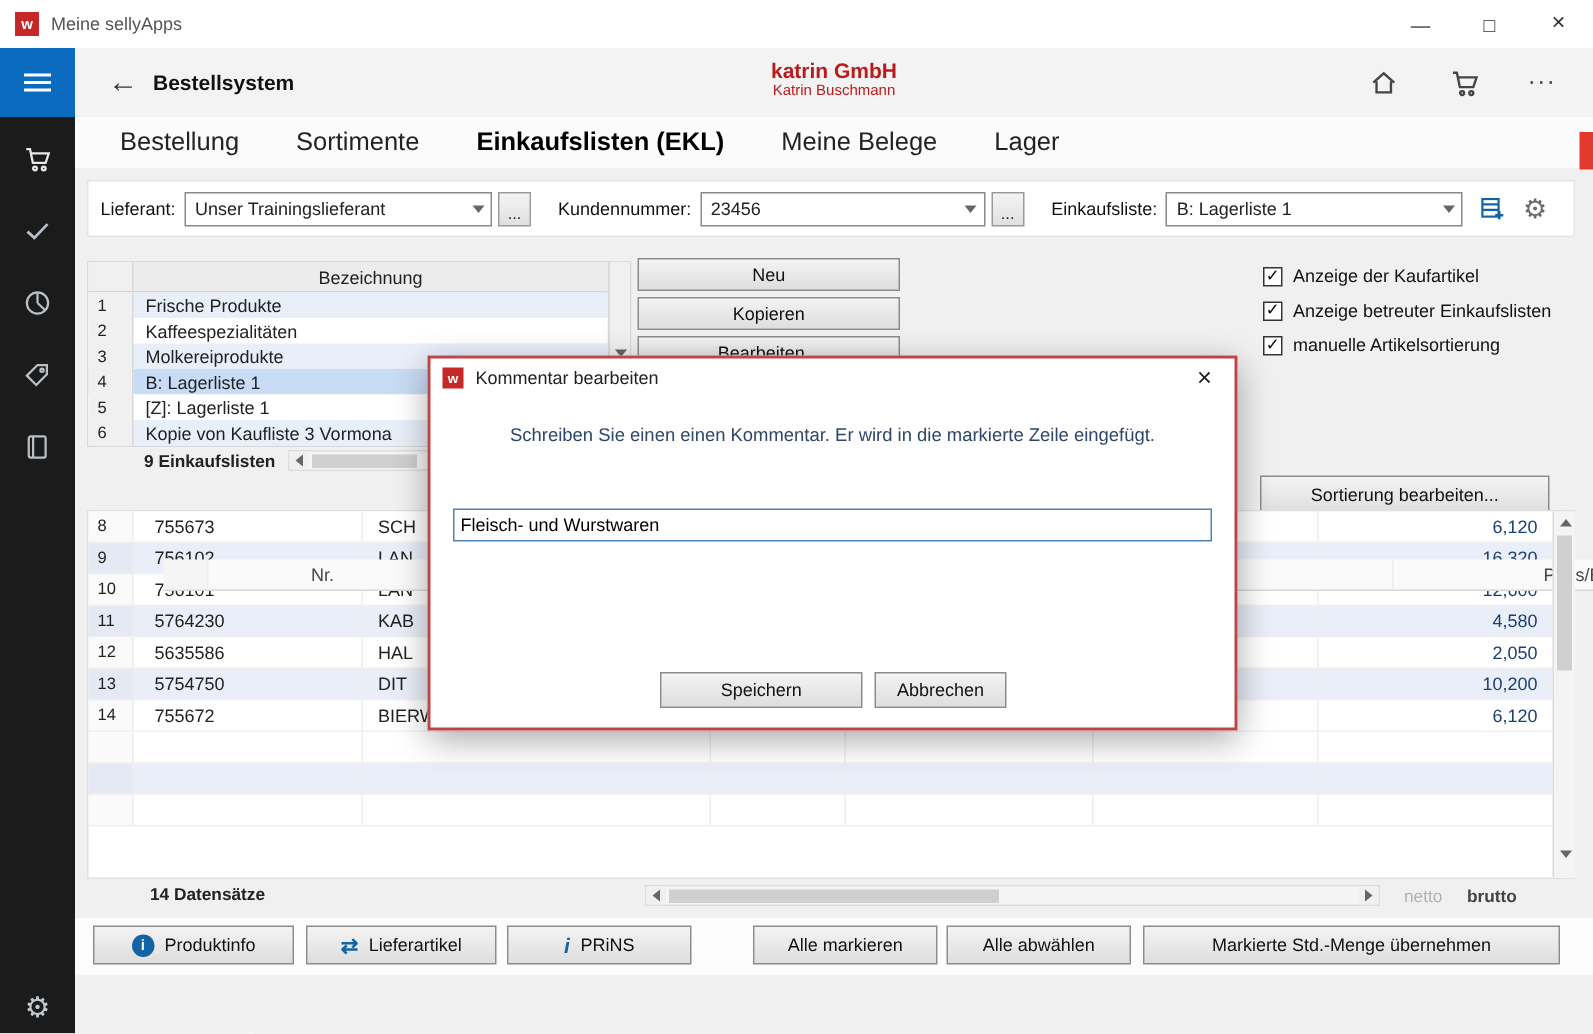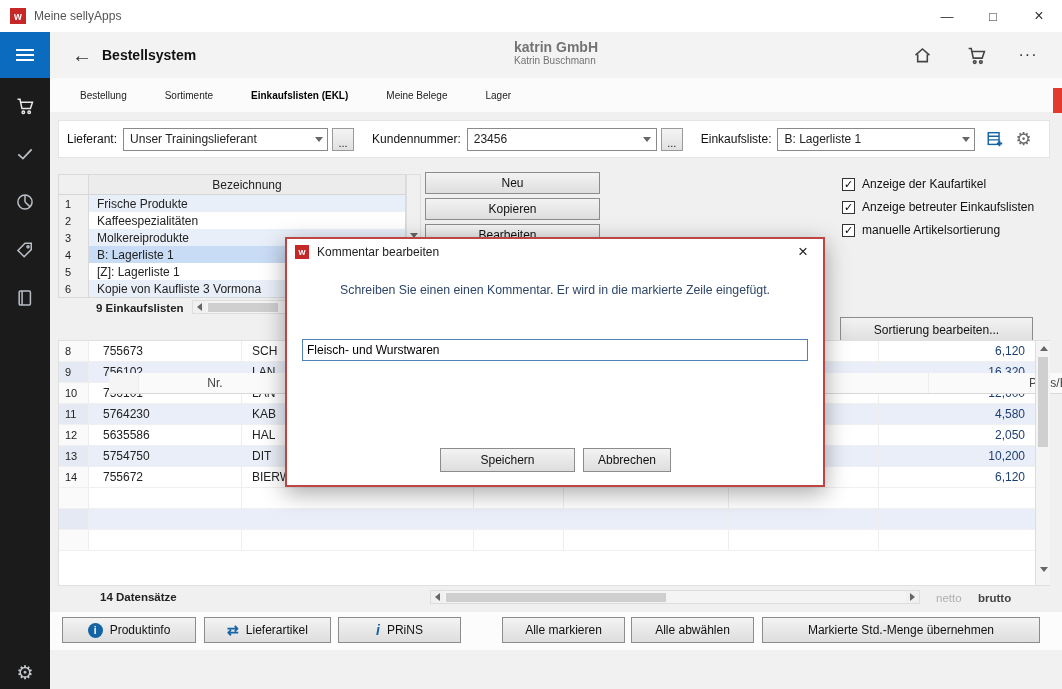--- a/index.html
+++ b/index.html
@@ -26,32 +26,32 @@
   .sb-ic.cart { top:54px; color:#e8e8e8; } .sb-ic.check { top:102px; } .sb-ic.pie { top:150px; }
   .sb-ic.tag { top:198px; } .sb-ic.book { top:246px; }
   .sb-gear { position:absolute; left:0; top:620px; width:50px; height:40px; display:flex; align-items:center; justify-content:center;
              color:#c3c9cf; font-size:19px; }
 
   
   .header { position:absolute; left:50px; top:32px; width:1012px; height:46px; background:#f3f3f3; }
   .back { position:absolute; left:14px; top:0; width:36px; height:46px; display:flex; align-items:center; justify-content:center;
           font-size:20px; color:#333; }
   .h-title { position:absolute; left:52px; top:0; height:46px; line-height:46px; font-size:14px; font-weight:bold; color:#111; }
-  .h-center { position:absolute; left:50%; transform:translateX(-50%); top:7px; color:#737373; }
+  .h-center { position:absolute; left:50%; transform:translateX(-50%); top:7px; text-align:center; color:#b91c1c; }
   .h-company { font-size:14px; font-weight:bold; }
   .h-user { font-size:10px; margin-top:0; }
   .h-ic { position:absolute; top:0; height:46px; display:flex; align-items:center; justify-content:center; color:#444; }
   .h-ic svg { width:21px; height:21px; }
   .h-home { right:120px; width:40px; } .h-cart { right:66px; width:40px; }
   .h-menu { right:14px; width:40px; font-size:16px; letter-spacing:1px; color:#333; }
 
   
   .tabs { position:absolute; left:50px; top:78px; width:1012px; height:34px; background:#fbfbfb;
           display:flex; align-items:center; padding-left:28px; gap:34px; }
-  .tab { font-size:10px; color:#222; padding:4px 2px; cursor:default; white-space:nowrap; }
+  .tab { font-size:17px; color:#222; padding:4px 2px; cursor:default; white-space:nowrap; }
   .tab.active { font-weight:bold; color:#000; }
   .red-indicator { position:absolute; left:1053px; top:88px; width:9px; height:25px; background:#e23b2e; z-index:6; }
 
   
   .filterbar { position:absolute; left:58px; top:120px; width:992px; height:38px; background:#fff; border:1px solid #e4e4e4;
                display:flex; align-items:center; padding:0 8px; }
   .flabel { font-size:12px; color:#111; margin-right:6px; white-space:nowrap; }
   .dropdown { height:23px; border:1px solid #8a8a8a; background:#fff; display:flex; align-items:center; padding-left:6px; margin-right:4px; }
   .dd-text { flex:1; font-size:12px; white-space:nowrap; overflow:hidden; }
   .dd-btn { width:17px; height:100%; display:flex; align-items:center; justify-content:center; }

